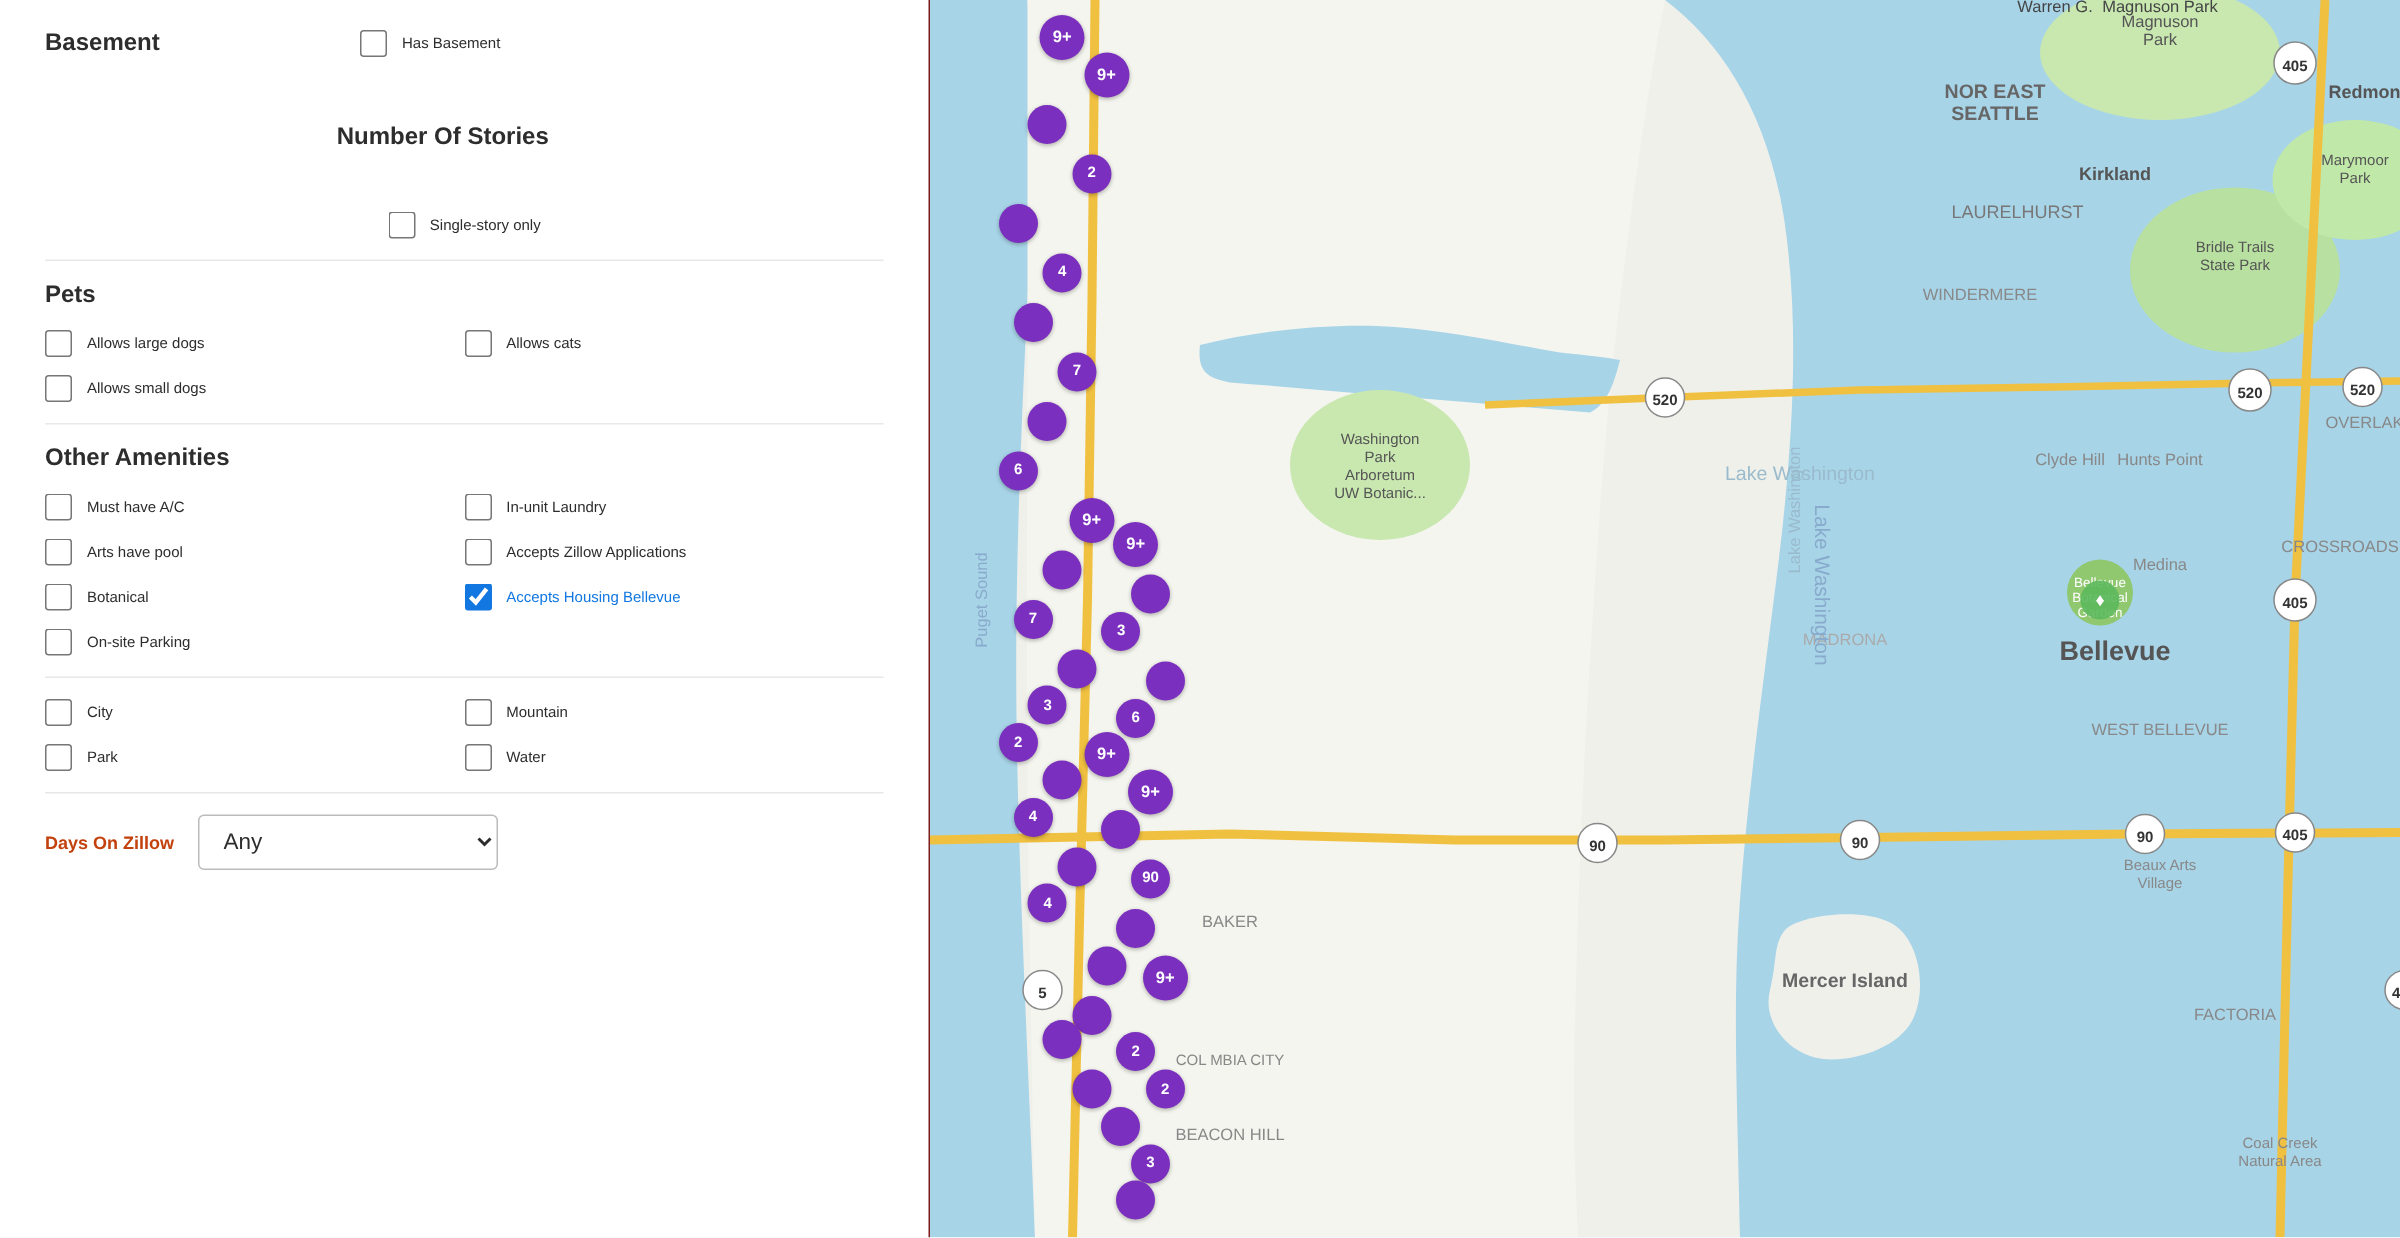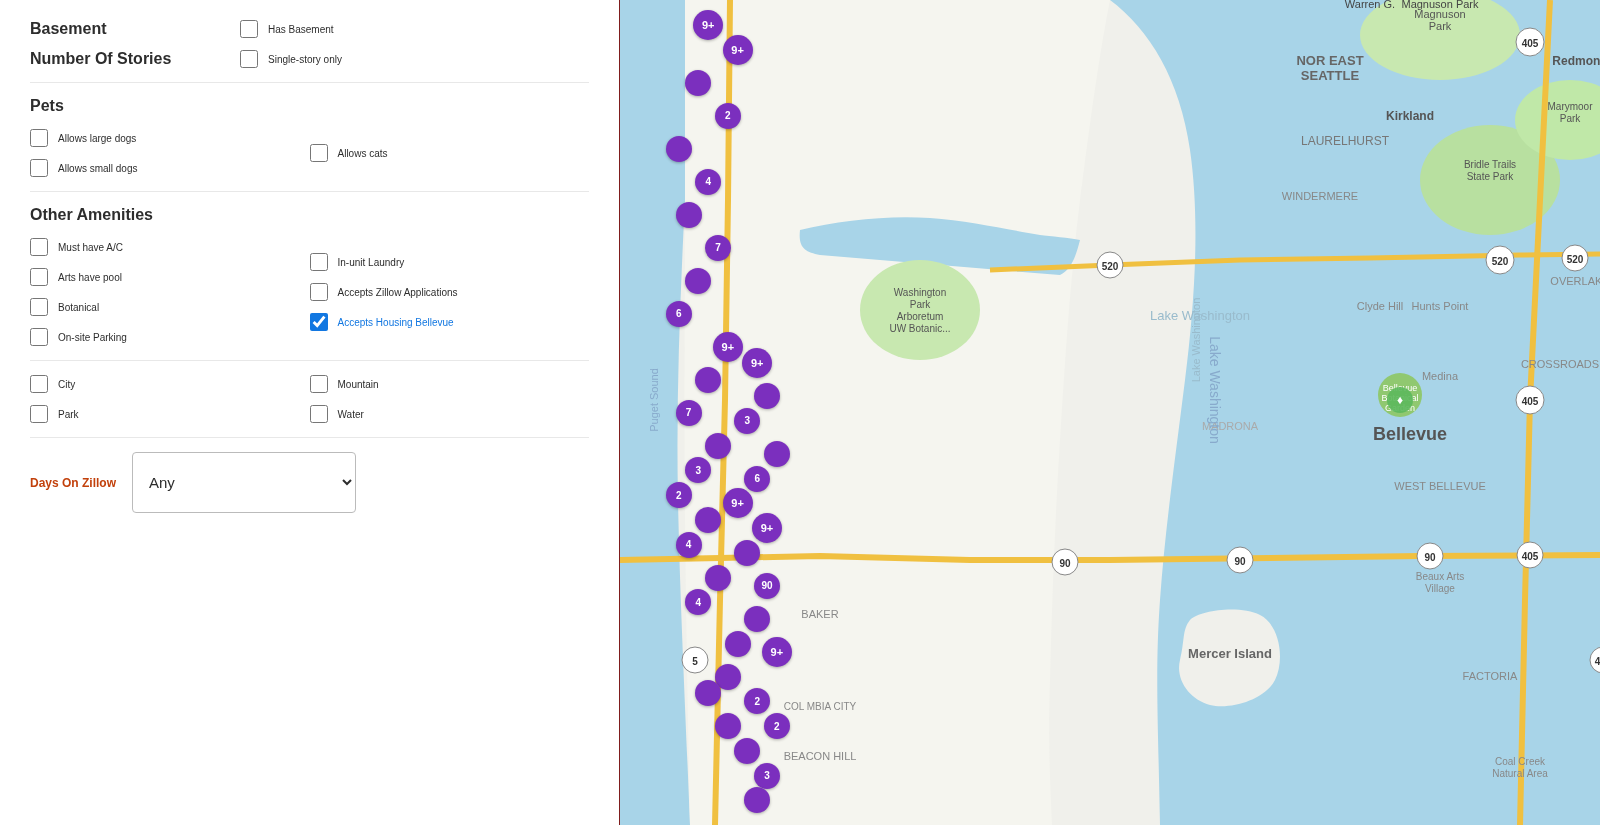--- a/index.html
+++ b/index.html
@@ -61,21 +61,20 @@
       font-weight: 500;
     }
 
     .filter-item.highlighted input[type="checkbox"] {
       accent-color: #1277e1;
     }
 
     .two-col {
       display: flex;
       gap: 0;
-      align-items: center;
     }
 
     .two-col .filter-col {
       flex: 1;
     }
 
     .days-row {
       display: flex;
       align-items: center;
       gap: 16px;
@@ -83,22 +82,22 @@
     }
 
     .days-row label {
       font-size: 12px;
       font-weight: 700;
       color: #c2410c;
       white-space: nowrap;
     }
 
     .days-select {
-      width: 224px;
-      padding: 20px 12px;
+      width: 200px;
+      padding: 8px 12px;
       border: 1px solid #bbb;
       border-radius: 4px;
       font-size: 15px;
       color: #2d2d2d;
       background: #fff;
       cursor: pointer;
       appearance: auto;
     }
 
     .divider {
@@ -154,21 +153,21 @@
     <div class="filter-col" style="flex-direction: row; align-items: center; gap: 40px;">
       <span class="section-title" style="margin: 0; min-width: 170px;">Basement</span>
       <div class="filter-item">
         <input type="checkbox" id="has-basement" style="">
         <label for="has-basement">Has Basement</label>
       </div>
     </div>
   </div>
 
   <div class="filter-row">
-    <div class="filter-col" style="flex-direction: row; align-items: center; gap: 40px;">
+    <div class="filter-col" style="flex-direction: column; align-items: center; gap: 40px; margin-top: 33px;">
       <span class="section-title" style="margin: 0; min-width: 170px;">Number Of Stories</span>
       <div class="filter-item">
         <input type="checkbox" id="single-story" style="">
         <label for="single-story">Single-story only</label>
       </div>
     </div>
   </div>
 
   <div class="divider"></div>
 

